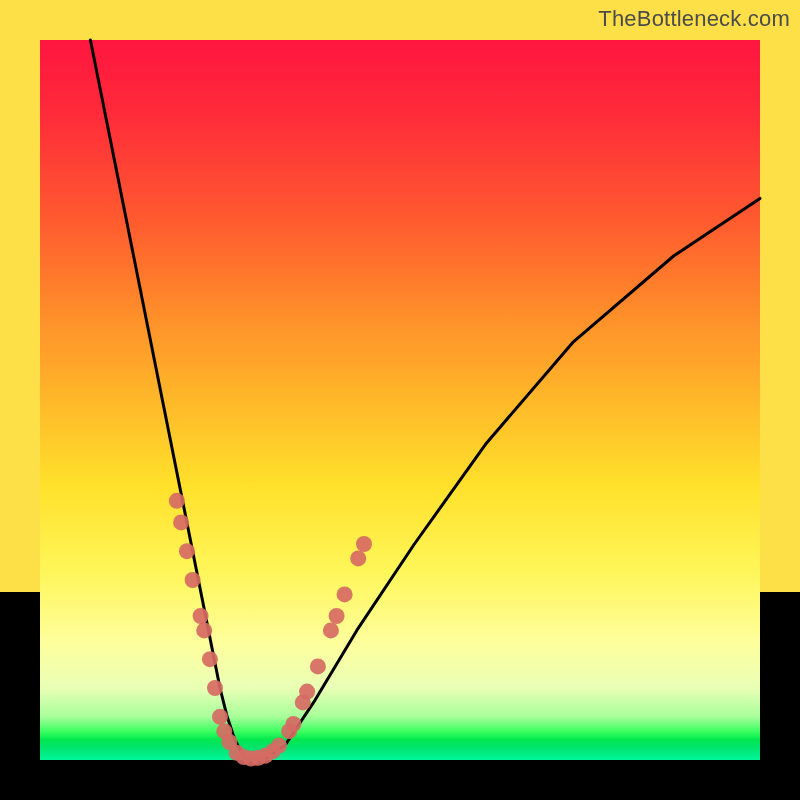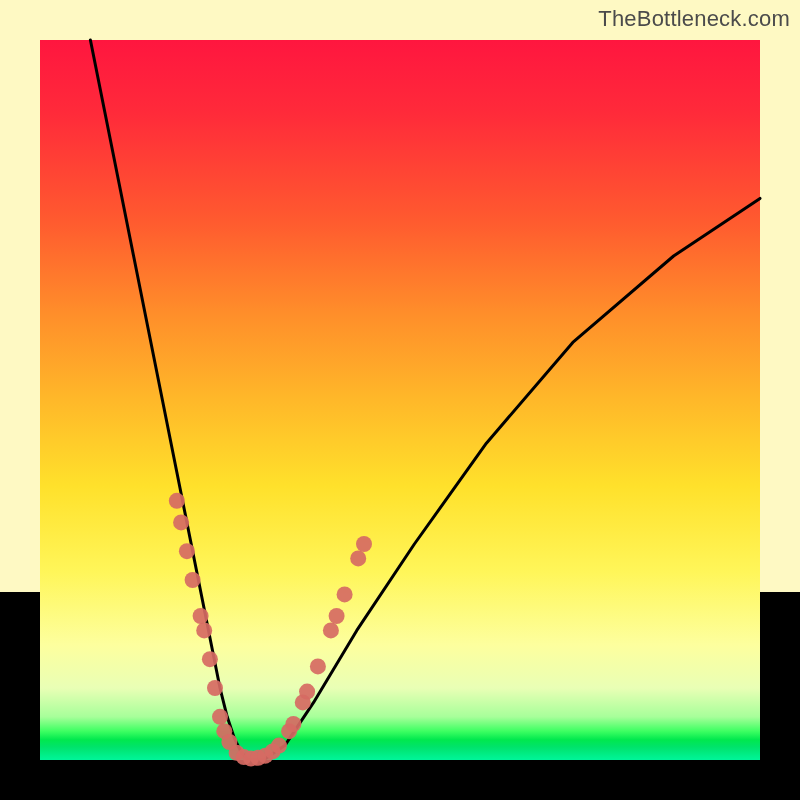--- a/index.html
+++ b/index.html
@@ -10,21 +10,21 @@
     background: #000;
     overflow: hidden;
     font-family: Arial, Helvetica, sans-serif;
   }
   .frame {
     position: absolute;
     left: 0;
     top: 0;
     width: 800px;
     height: 592px;
-    background: #fef9c3;
+    background: #fde047;
   }
   .plot-area {
     position: absolute;
     left: 40px;
     top: 40px;
     width: 720px;
     height: 720px;
     
     background: linear-gradient(
       to bottom,

